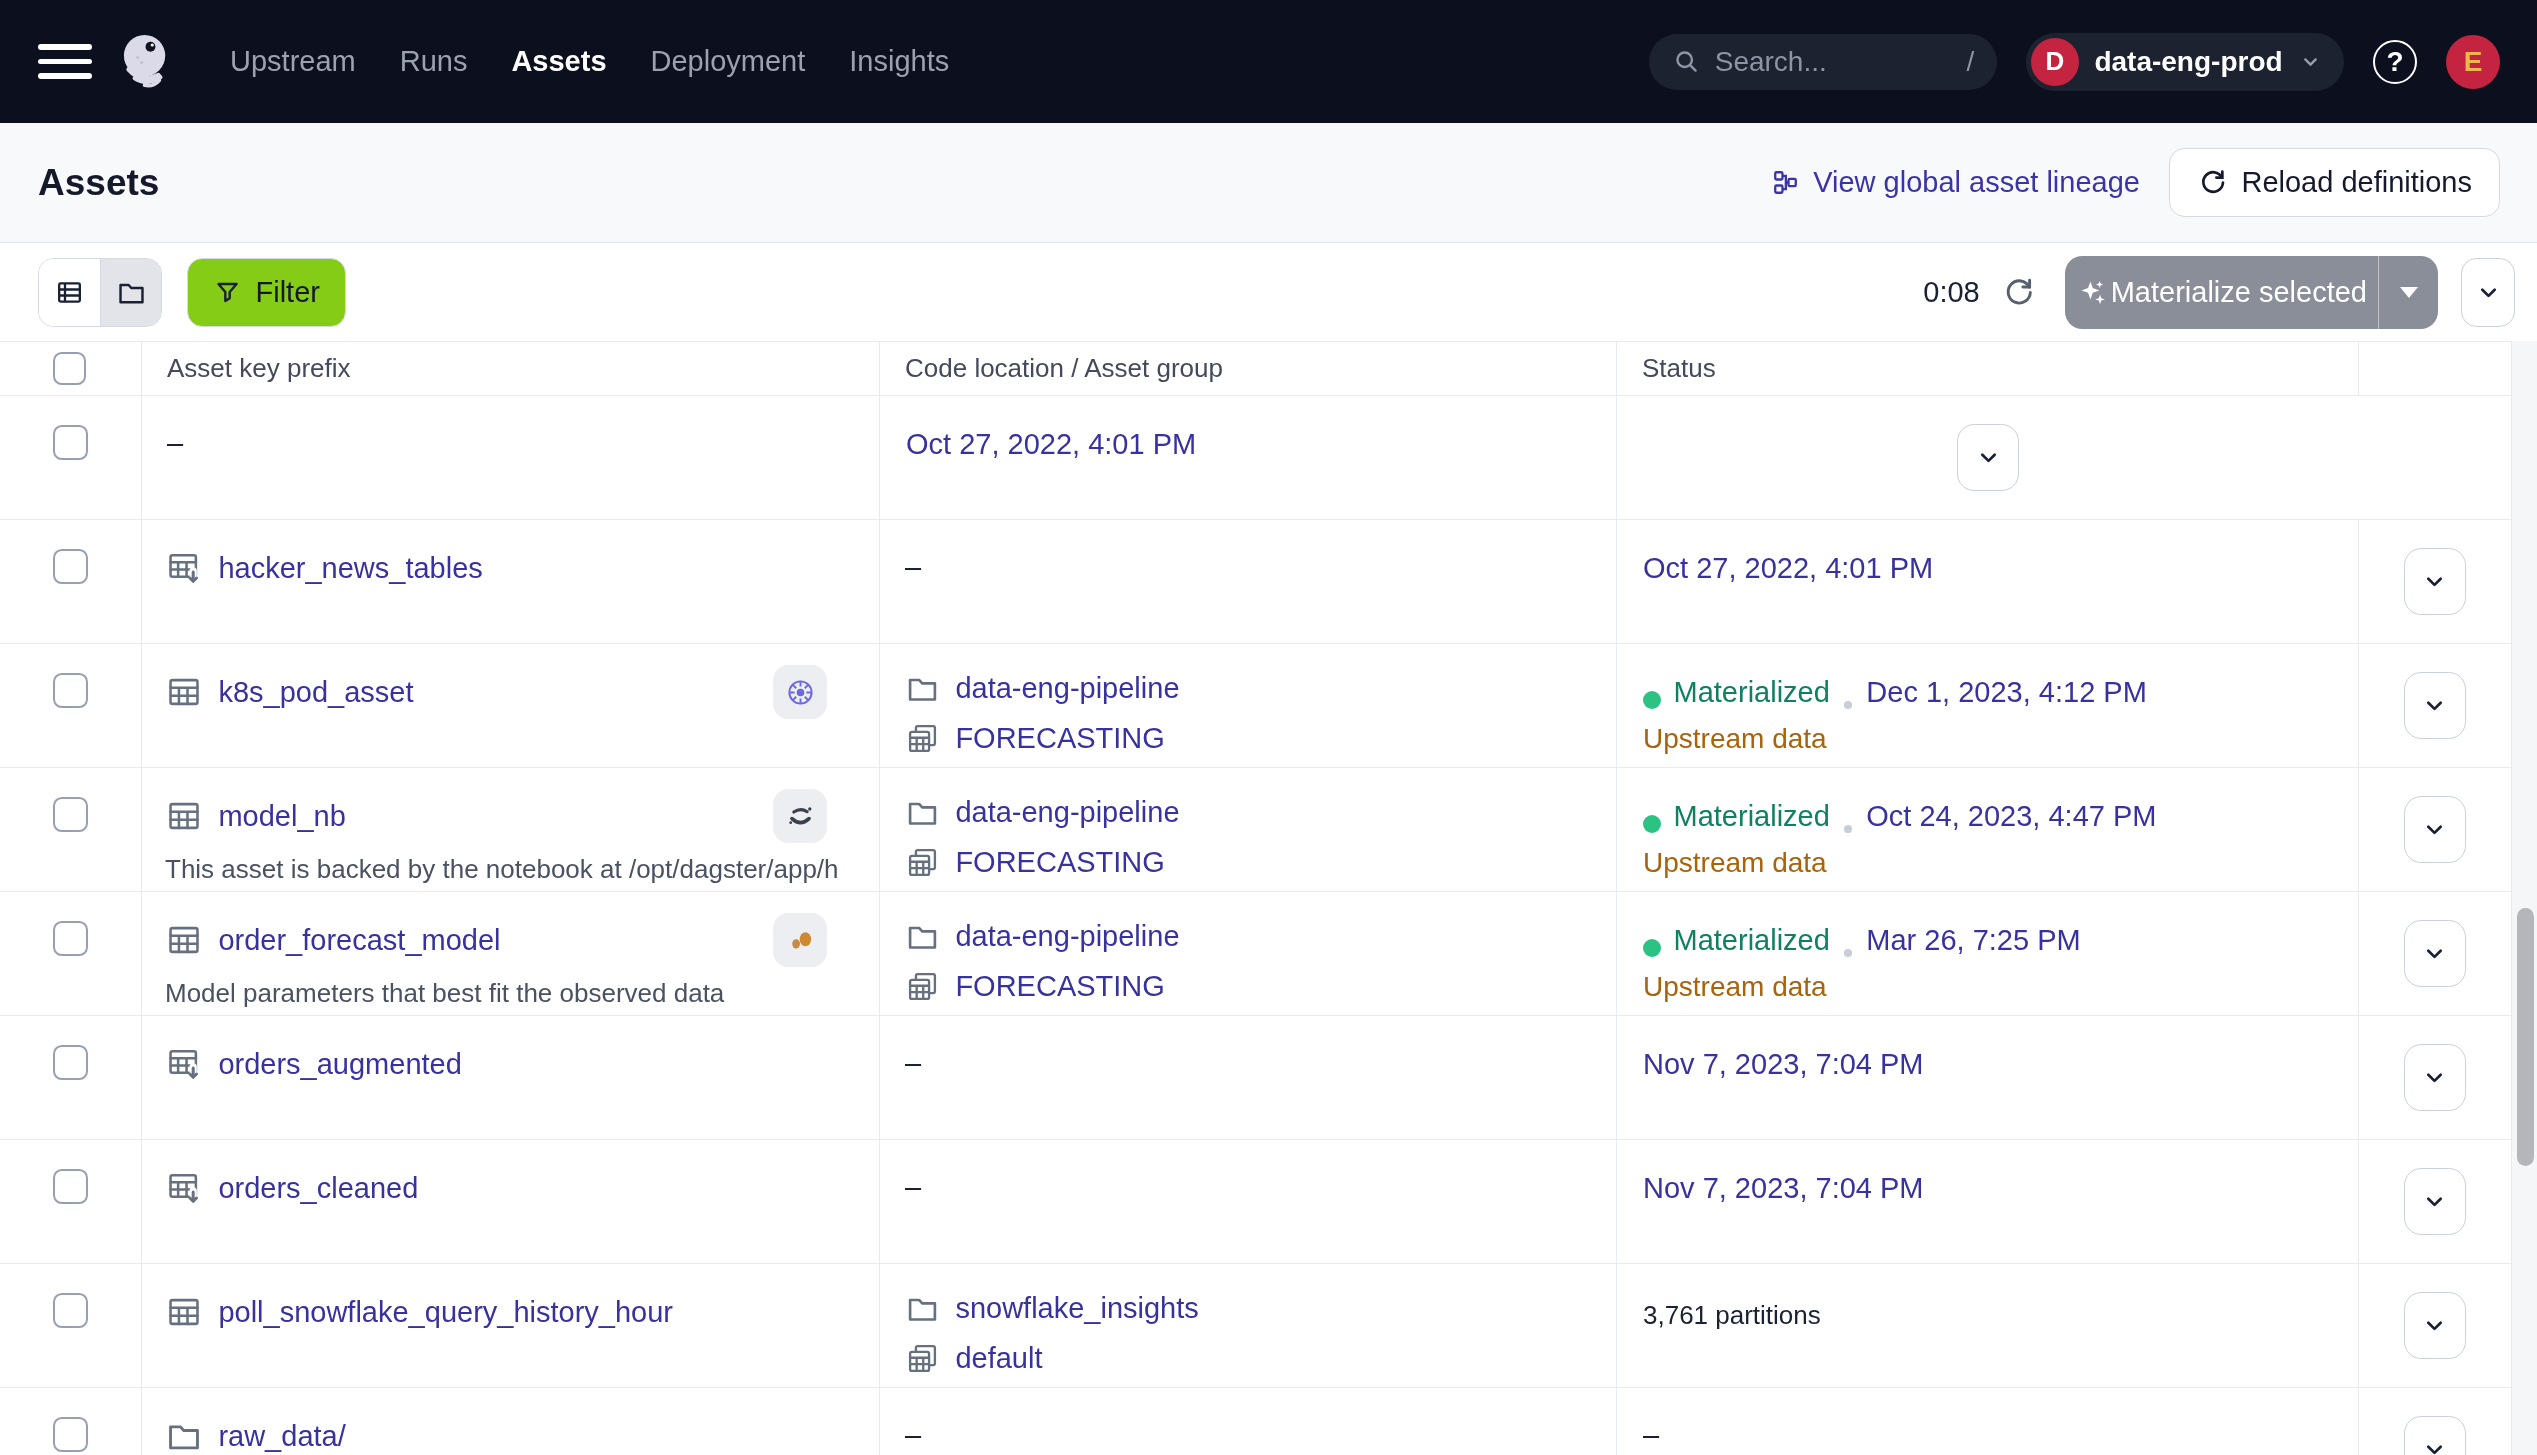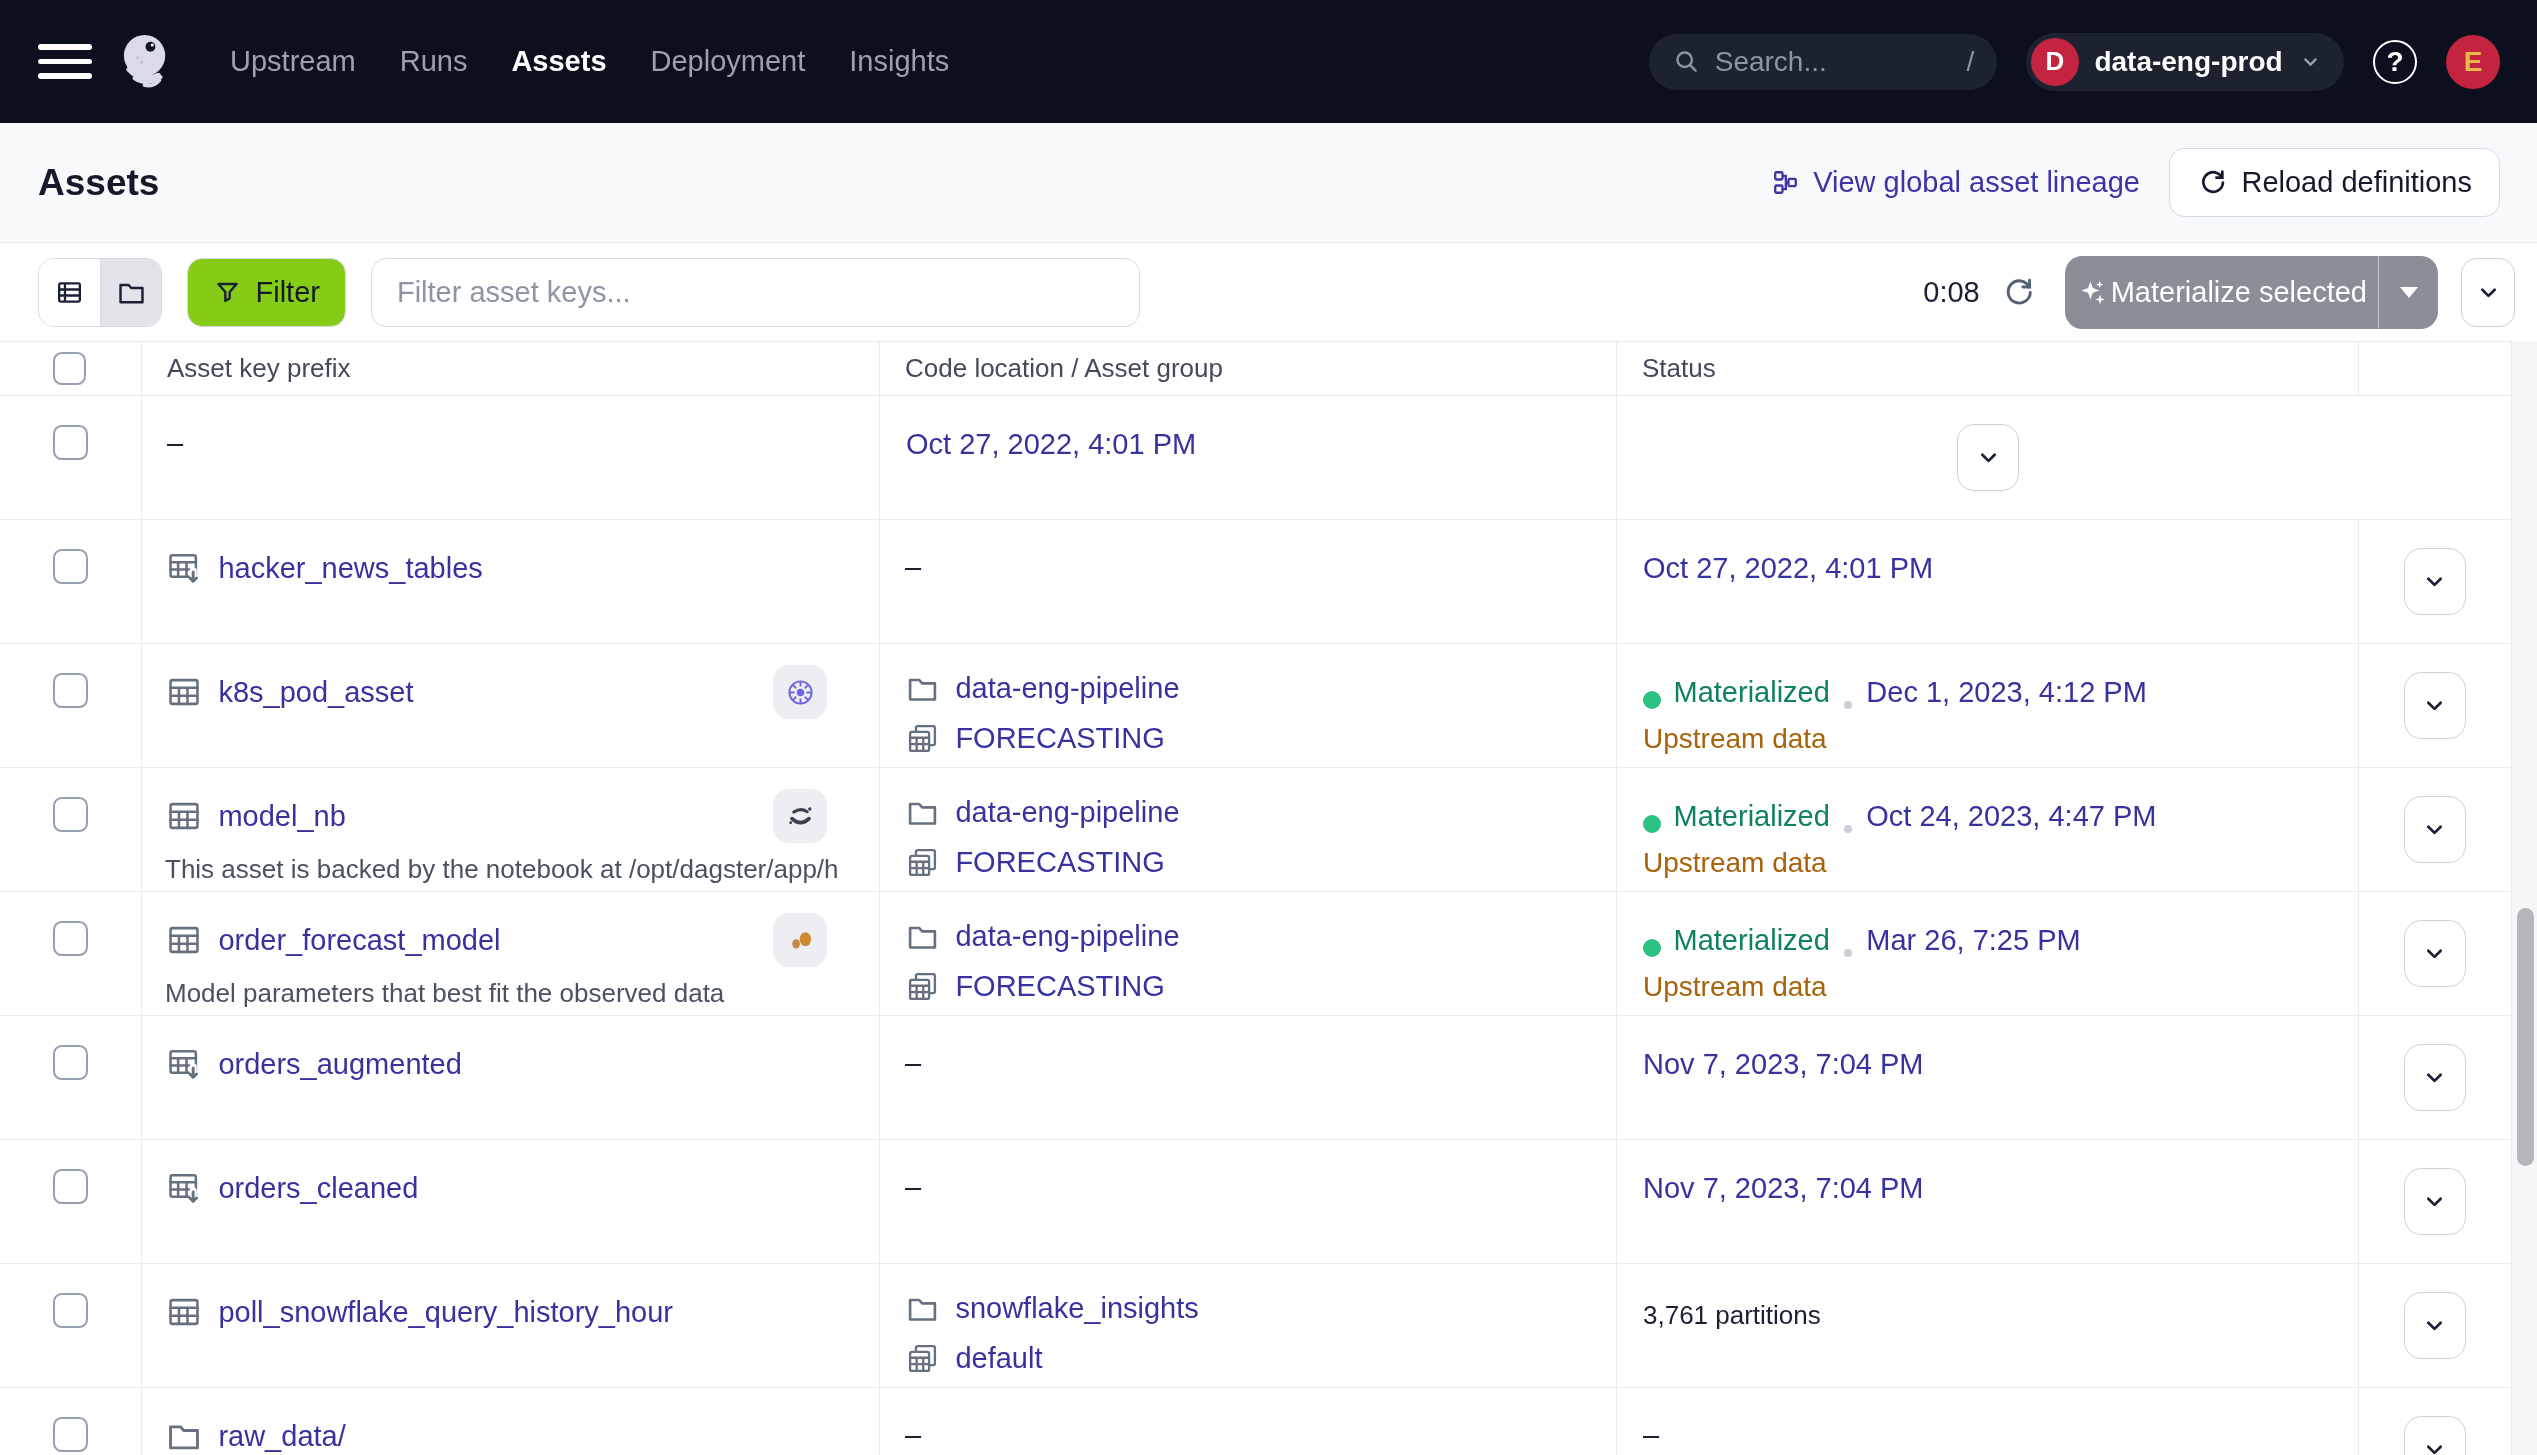--- a/index.html
+++ b/index.html
@@ -193,21 +193,20 @@
       </button>
     </div>
     <button class="filterbtn">
       <span style="display:flex">
         <svg width="29" height="29" viewBox="0 0 24 24" fill="none" stroke="#1A2134" stroke-width="2" stroke-linejoin="round">
             <path d="M4.5 5h15l-5.7 6.6v5.2l-3.6 2.2v-7.4z"></path>
           </svg>
       </span>
       <span>Filter</span>
     </button>
-    <input class="filterinput" placeholder="Filter asset keys..." style="">
     <div class="tb-right">
       <span class="timer">0:08</span>
       <button class="refreshbtn">
         <svg width="35" height="35" viewBox="0 0 24 24" fill="none" stroke="#566070" stroke-width="2" stroke-linecap="round">
             <path d="M19.3 8.2A7.6 7.6 0 1 0 20.1 12"></path>
             <polyline points="19.6,3.6 19.6,8.2 15,8.2"></polyline>
           </svg>
       </button>
       <div class="matbtn">
         <div class="matmain">

